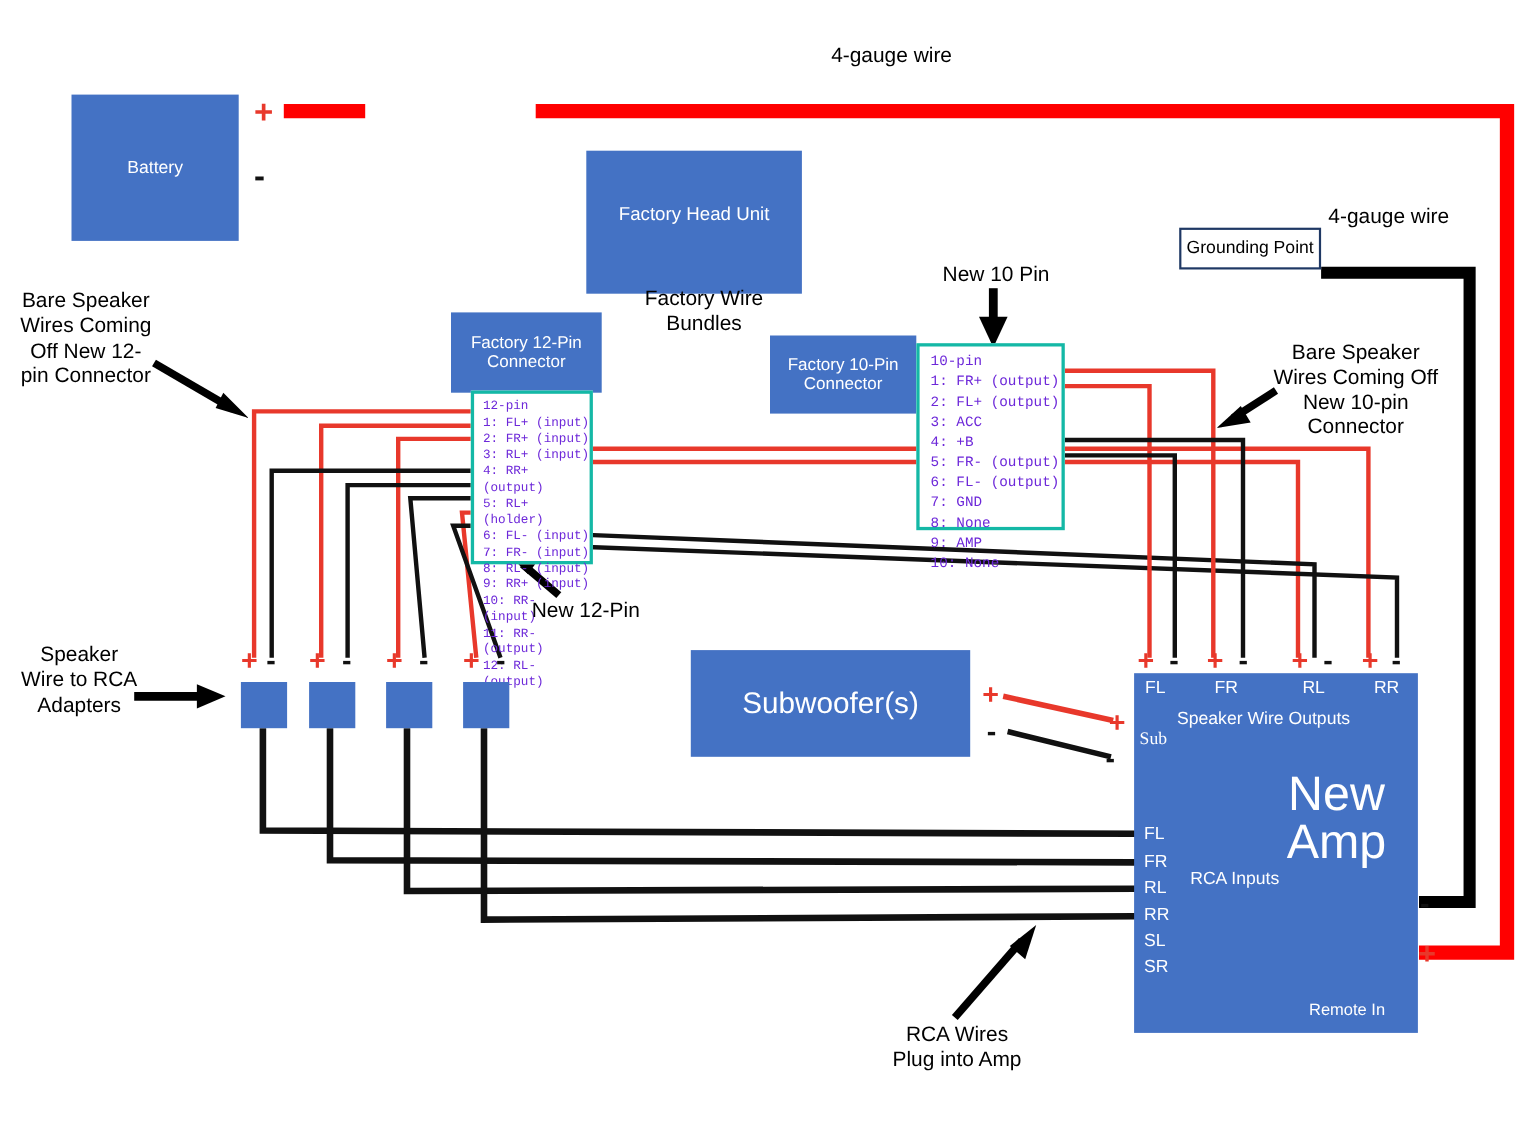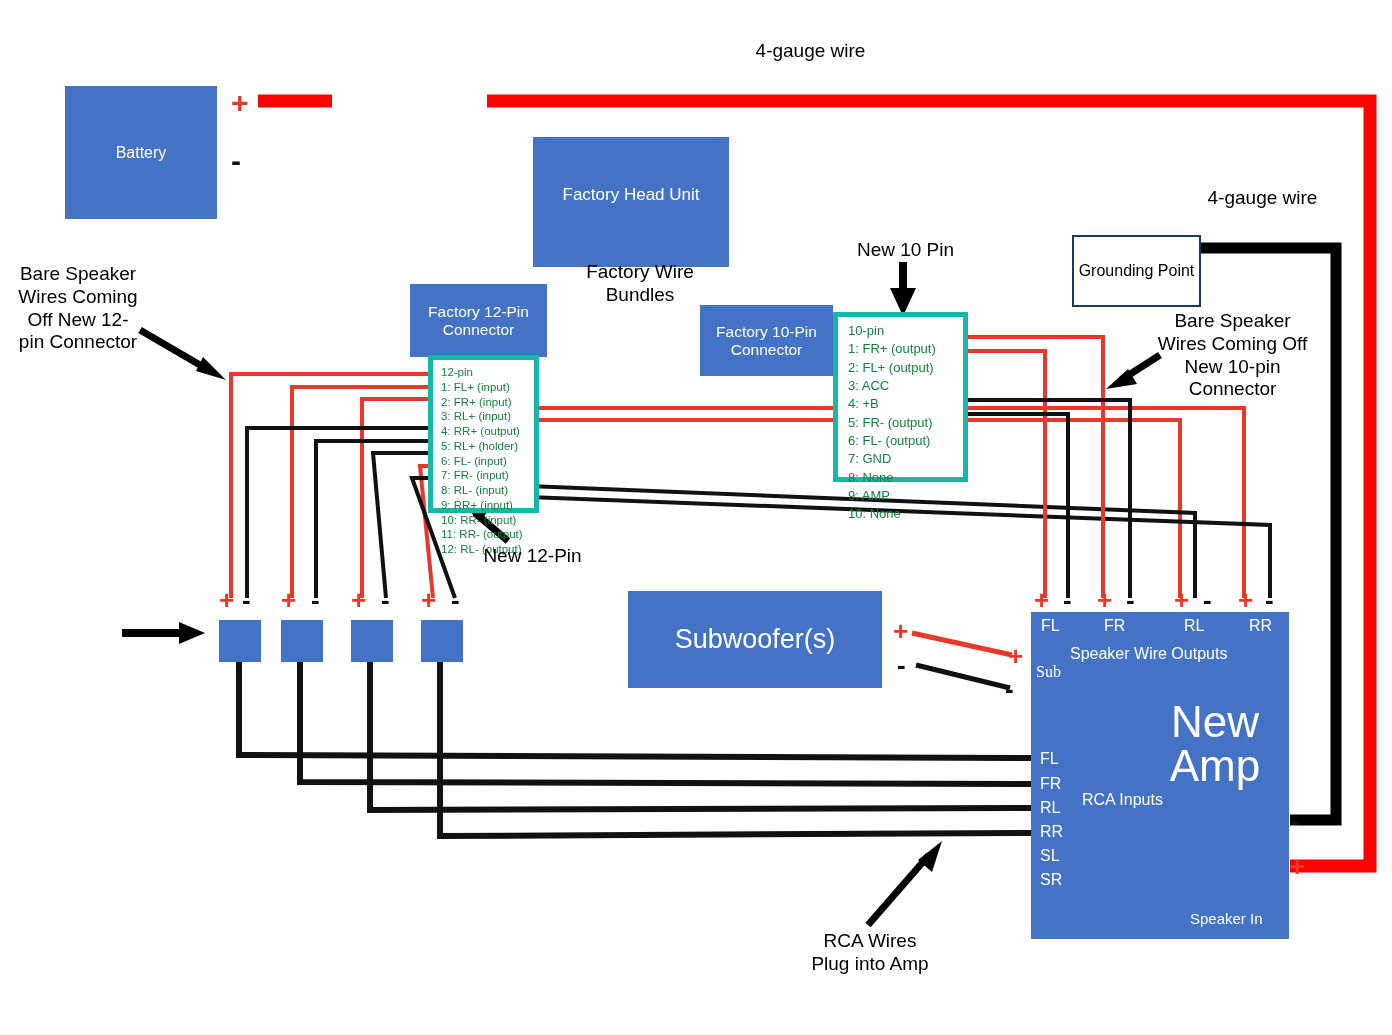--- a/index.html
+++ b/index.html
@@ -1,22 +1,22 @@
 <!DOCTYPE html>
 <html><head>
 <meta charset="utf-8">
 <style>
   html,body{margin:0;padding:0;background:#ffffff;}
   body{font-family:"Liberation Sans", sans-serif;}
   #stage{position:relative;width:1392px;height:1035px;background:#fff;overflow:hidden;}
   #wires{position:absolute;left:0;top:0;width:1392px;height:1035px;}
   .box{position:absolute;background:#4472C4;color:#fff;display:flex;align-items:center;justify-content:center;text-align:center;line-height:1.12;box-sizing:border-box;}
   .plain{position:absolute;color:#000;text-align:center;line-height:1.2;}
-  .pinbox{position:absolute;background:#fff;border:5px solid #14b8a6;box-sizing:border-box;
-          font-family:Liberation Sans, sans-serif;font-size:11.5px;color:#15803d;line-height:1.283;padding:5px 0 0 8px;}
+  .pinbox{position:absolute;background:#fff;border:3px solid #14b8a6;box-sizing:border-box;
+          font-family:Liberation Mono, monospace;font-size:11.5px;color:#6d28d9;line-height:1.283;padding:5px 0 0 8px;}
   .pinbox .hdr{letter-spacing:0px;}
   .sym{position:absolute;font-weight:bold;line-height:1;}
   .plus{color:#E8382B;}
   .minus{color:#111;}
   .wb{position:absolute;border:2px solid #1F3864;background:#fff;color:#000;display:flex;align-items:center;justify-content:center;text-align:center;line-height:1.15;box-sizing:border-box;}
   .adapter{position:absolute;background:#4472C4;}
   .amplab{position:absolute;color:#fff;}
 </style>
 </head>
 <body>
@@ -102,21 +102,21 @@
   </div>
 
   <div class="box" style="left:700px;top:305px;width:133px;height:71px;font-size:15.5px;">
     <span>Factory 10-Pin Connector</span>
   </div>
 
   <div class="plain" style="left:580px;top:261px;width:120px;font-size:19px;">
     <span>Factory Wire Bundles</span>
   </div>
 
-  <div class="wb" style="left:1072px;top:207px;width:129px;height:72px;font-size:16px;margin-top:28px;">
+  <div class="wb" style="left:1072px;top:207px;width:129px;height:38px;font-size:16px;">
     <span>Grounding Point</span>
   </div>
 
   <div class="box" style="left:628px;top:591px;width:254px;height:97px;font-size:27px;">
     <span>Subwoofer(s)</span>
   </div>
 
   <div class="pinbox" style="left:428px;top:355px;width:111px;height:158px;">
     <div class="hdr">12-pin</div>
     <div>1: FL+  (input)</div>
@@ -166,21 +166,21 @@
   <div class="amplab" style="left:1040px;top:799px;font-size:16px;"><span>RL</span></div>
   <div class="amplab" style="left:1040px;top:823px;font-size:16px;"><span>RR</span></div>
   <div class="amplab" style="left:1040px;top:847px;font-size:16px;"><span>SL</span></div>
   <div class="amplab" style="left:1040px;top:871px;font-size:16px;"><span>SR</span></div>
   <div class="amplab" style="left:1082px;top:790px;font-size:16px;line-height:1.25;text-align:center;">
     <div>RCA Inputs</div>
   </div>
   <div class="amplab" style="left:1155px;top:700px;font-size:44px;line-height:1.0;text-align:center;width:120px;">
     <span>New Amp</span>
   </div>
-  <div class="amplab" style="left:1190px;top:910px;font-size:15px;"><span>Speaker In</span></div>
+  <div class="amplab" style="left:1190px;top:910px;font-size:15px;"><span>Remote In</span></div>
 
   <div class="sym plus" style="left:231px;top:88px;font-size:30px;"><span>+</span></div>
   <div class="sym minus" style="left:231px;top:146px;font-size:30px;"><span>-</span></div>
 
   <div class="sym plus" style="left:219px;top:587px;font-size:26px;"><span>+</span></div>
   <div class="sym minus" style="left:242px;top:587px;font-size:26px;"><span>-</span></div>
   <div class="sym plus" style="left:281px;top:587px;font-size:26px;"><span>+</span></div>
   <div class="sym minus" style="left:311px;top:587px;font-size:26px;"><span>-</span></div>
   <div class="sym plus" style="left:351px;top:587px;font-size:26px;"><span>+</span></div>
   <div class="sym minus" style="left:381px;top:587px;font-size:26px;"><span>-</span></div>
@@ -215,17 +215,20 @@
   </div>
   <div class="plain" style="left:470px;top:545px;width:125px;font-size:19px;">
     <span>New 12-Pin</span>
   </div>
   <div class="plain" style="left:18px;top:263px;width:120px;font-size:19px;">
     <span>Bare Speaker Wires Coming Off New 12-pin Connector</span>
   </div>
   <div class="plain" style="left:1155px;top:310px;width:155px;font-size:19px;">
     <span>Bare Speaker Wires Coming Off New 10-pin Connector</span>
   </div>
+  <div class="plain" style="left:18px;top:585px;width:108px;font-size:19px;">
+    <span>Speaker Wire to RCA Adapters</span>
+  </div>
   <div class="plain" style="left:805px;top:930px;width:130px;font-size:19px;">
     <span>RCA Wires Plug into Amp</span>
   </div>
 
 </div>
 
 </body></html>

